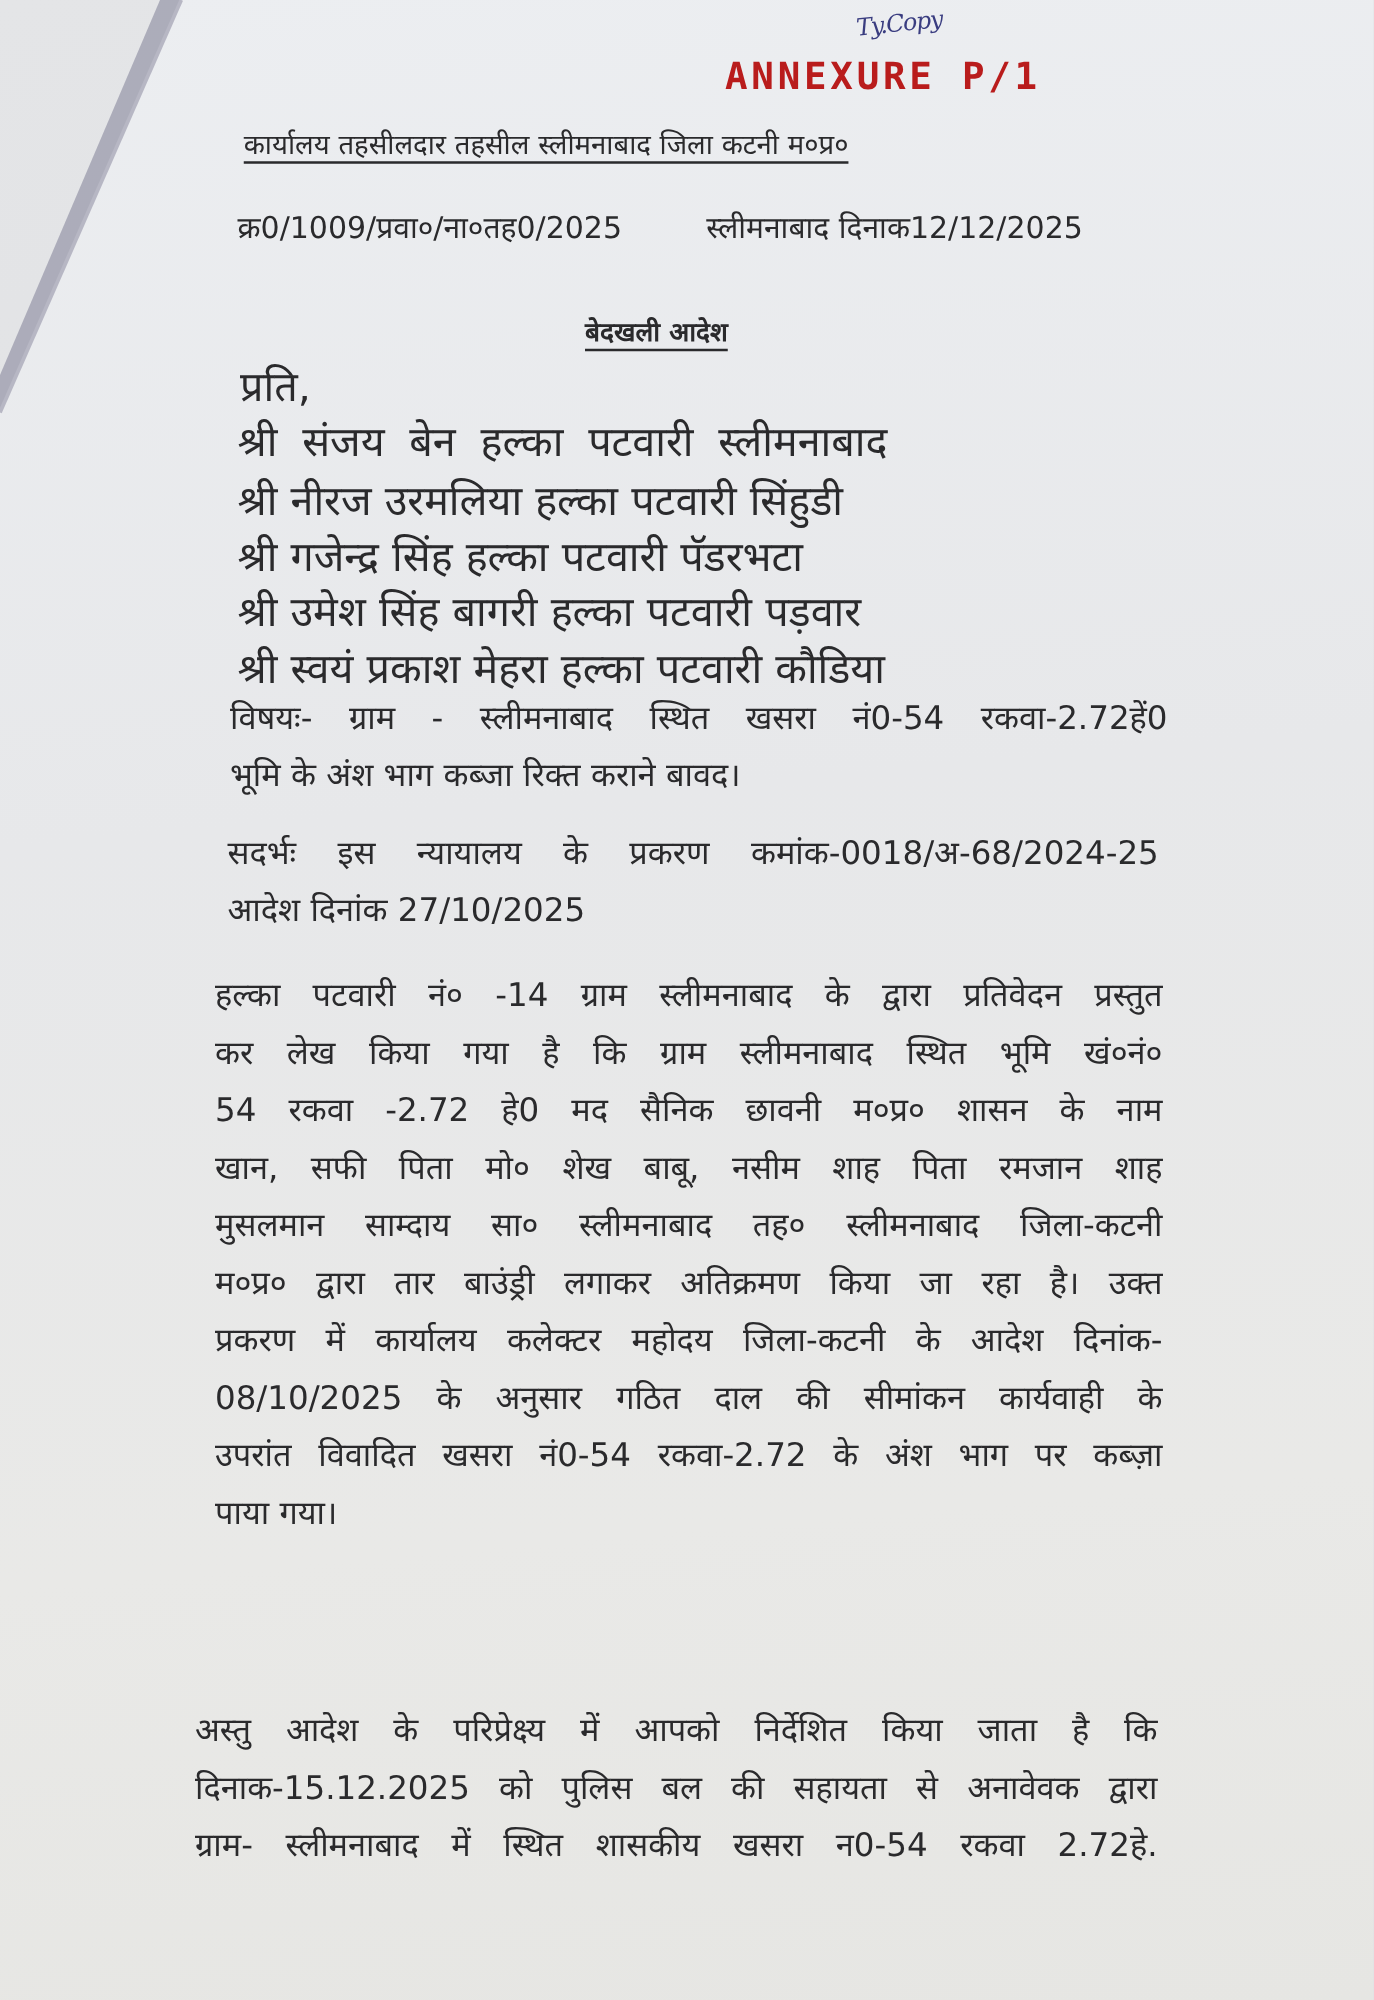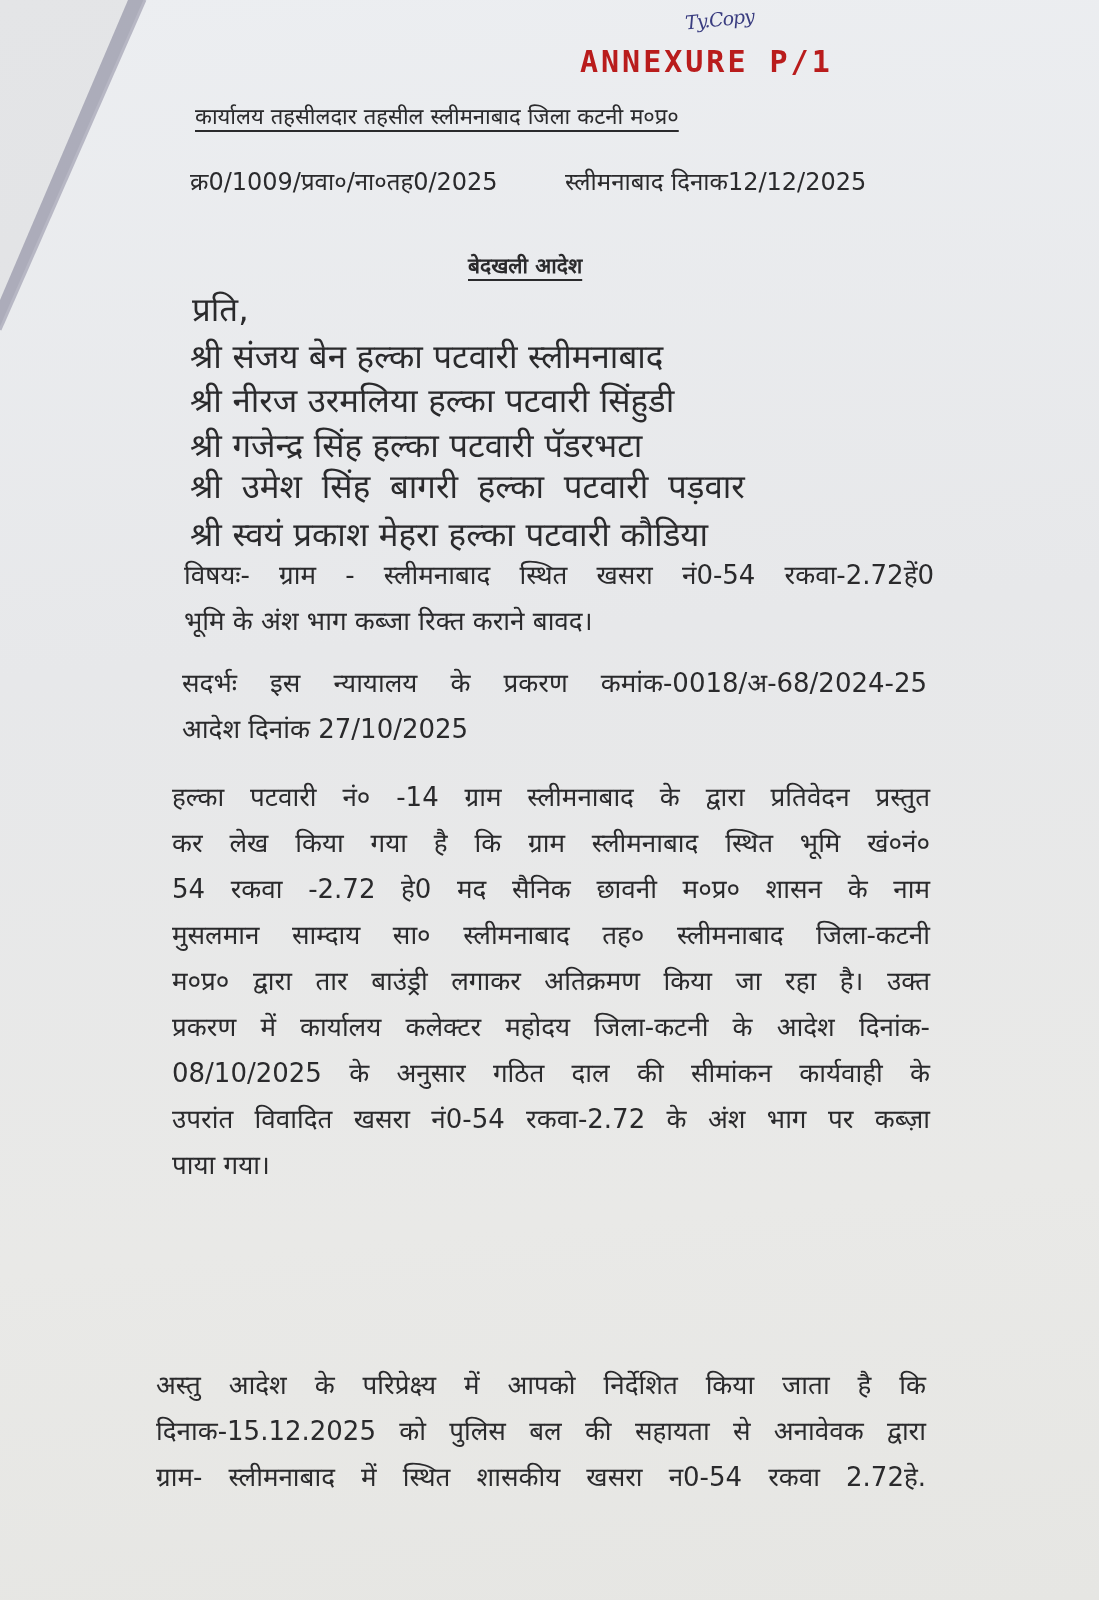--- a/index.html
+++ b/index.html
@@ -131,40 +131,41 @@
 <div class="stamp stamp-handwritten">Ty.Copy</div>
 <div class="stamp stamp-annexure">ANNEXURE P/1</div>
 
 <div class="content">
   <div class="line office-heading">कार्यालय तहसीलदार तहसील स्लीमनाबाद जिला कटनी म०प्र०</div>
   <div class="line ref-number">क्र0/1009/प्रवा०/ना०तह0/2025</div>
   <div class="line ref-place-date">स्लीमनाबाद दिनाक12/12/2025</div>
   <div class="line order-title">बेदखली आदेश</div>
 
   <div class="line recipients-salutation">प्रति,</div>
-  <div class="line recipient" style="top:337px;">श्री संजय बेन हल्का पटवारी स्लीमनाबाद</div>
+  <div class="line recipient" style="top:337px;font-family:Liberation Mono, monospace;">श्री संजय बेन हल्का पटवारी स्लीमनाबाद</div>
   <div class="line recipient" style="top:381px;">श्री नीरज उरमलिया हल्का पटवारी सिंहुडी</div>
   <div class="line recipient" style="top:426px;">श्री गजेन्द्र सिंह हल्का पटवारी पॅडरभटा</div>
-  <div class="line recipient" style="top:470px;font-family:Liberation Mono, monospace;">श्री उमेश सिंह बागरी हल्का पटवारी पड़वार</div>
+  <div class="line recipient" style="top:470px;">श्री उमेश सिंह बागरी हल्का पटवारी पड़वार</div>
   <div class="line recipient" style="top:515px;">श्री स्वयं प्रकाश मेहरा हल्का पटवारी कौडिया</div>
 
   <div class="para" style="top:552px; width:750px; left:184px;">
     <span class="ln">विषयः- ग्राम - स्लीमनाबाद स्थित खसरा नं0-54 रकवा-2.72हें0</span>
     <span class="ln last">भूमि के अंश भाग कब्जा रिक्त कराने बावद।</span>
   </div>
 
   <div class="para" style="top:660px; width:745px; left:182px;">
     <span class="ln">सदर्भः इस न्यायालय के प्रकरण कमांक-0018/अ-68/2024-25</span>
     <span class="ln last">आदेश दिनांक 27/10/2025</span>
   </div>
 
   <div class="para" style="top:774px;">
     <span class="ln">हल्का पटवारी नं० -14 ग्राम स्लीमनाबाद के द्वारा प्रतिवेदन प्रस्तुत</span>
     <span class="ln">कर लेख किया गया है कि ग्राम स्लीमनाबाद स्थित भूमि खं०नं०</span>
     <span class="ln">54 रकवा -2.72 हे0 मद सैनिक छावनी म०प्र० शासन के  नाम</span>
+    <span class="ln">खान, सफी पिता मो० शेख बाबू, नसीम शाह पिता रमजान शाह</span>
     <span class="ln">मुसलमान साम्दाय सा० स्लीमनाबाद तह० स्लीमनाबाद जिला-कटनी</span>
     <span class="ln">म०प्र० द्वारा तार बाउंड्री लगाकर अतिक्रमण किया जा रहा है। उक्त</span>
     <span class="ln">प्रकरण में कार्यालय कलेक्टर महोदय जिला-कटनी के आदेश दिनांक-</span>
     <span class="ln">08/10/2025 के अनुसार गठित दाल की सीमांकन कार्यवाही के</span>
     <span class="ln">उपरांत विवादित खसरा नं0-54 रकवा-2.72 के अंश भाग पर कब्ज़ा</span>
     <span class="ln last">पाया गया।</span>
   </div>
 
   <div class="para" style="top:1362px; width:770px; left:156px;">
     <span class="ln">अस्तु आदेश के परिप्रेक्ष्य में आपको निर्देशित किया जाता है कि</span>

